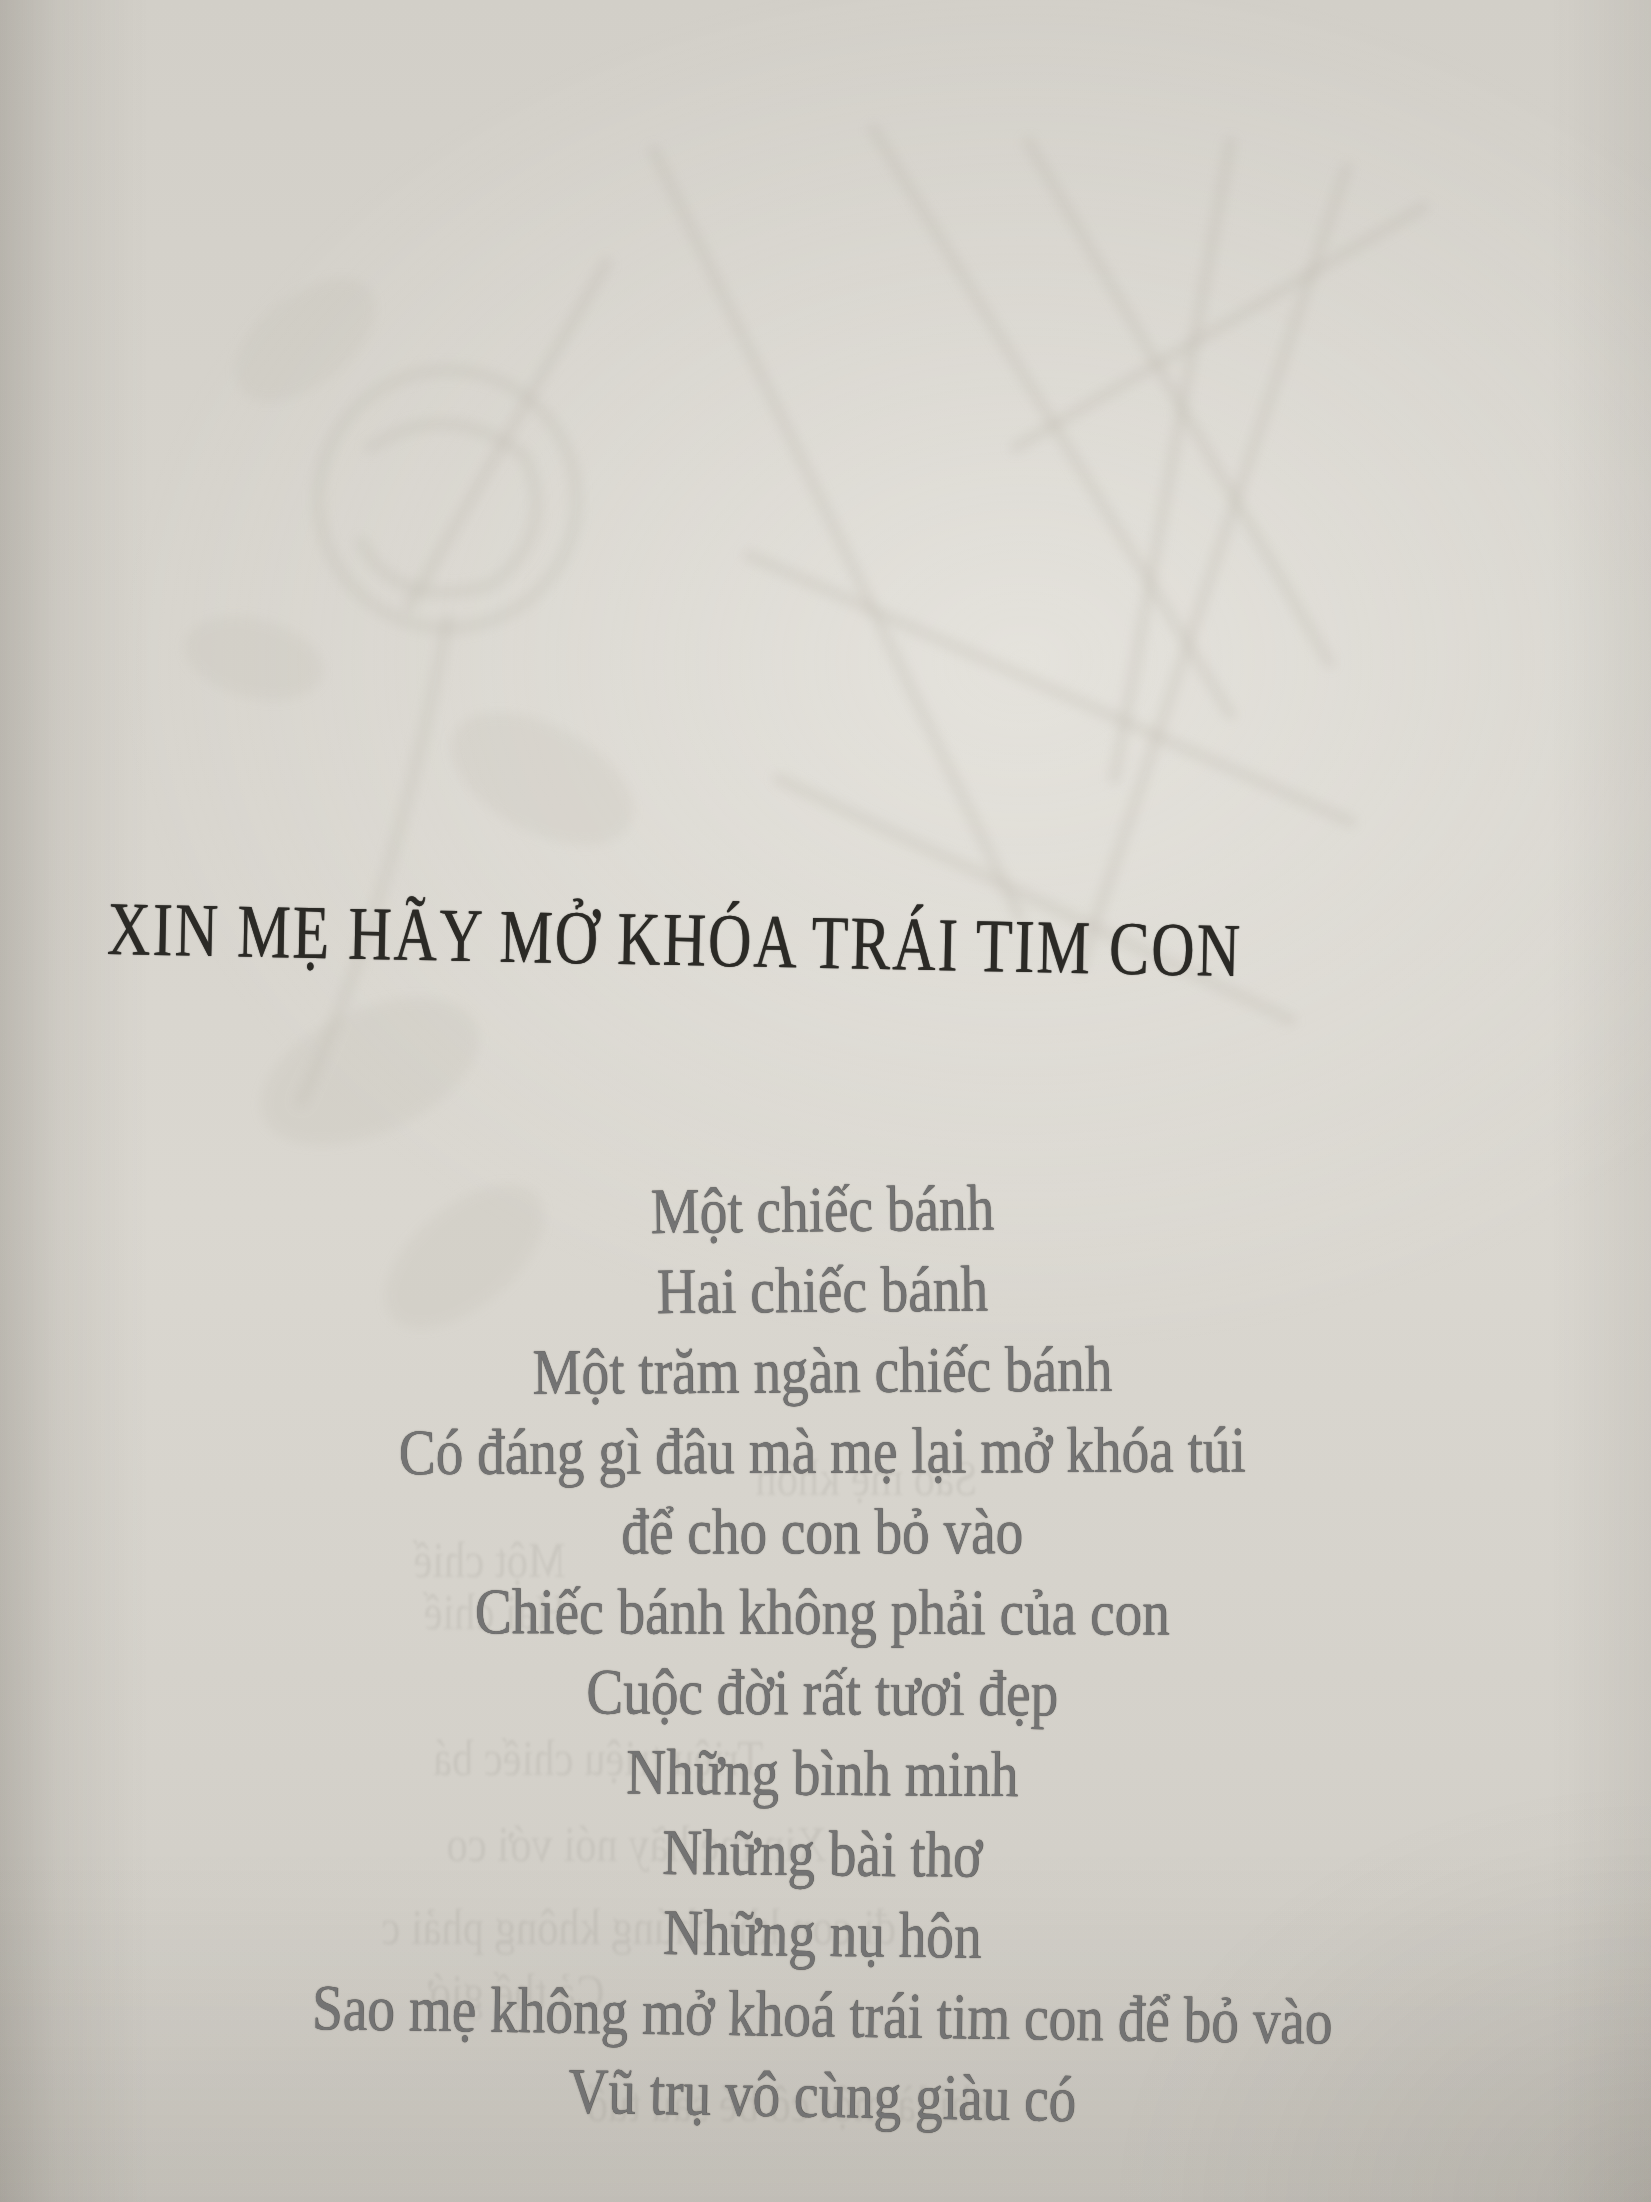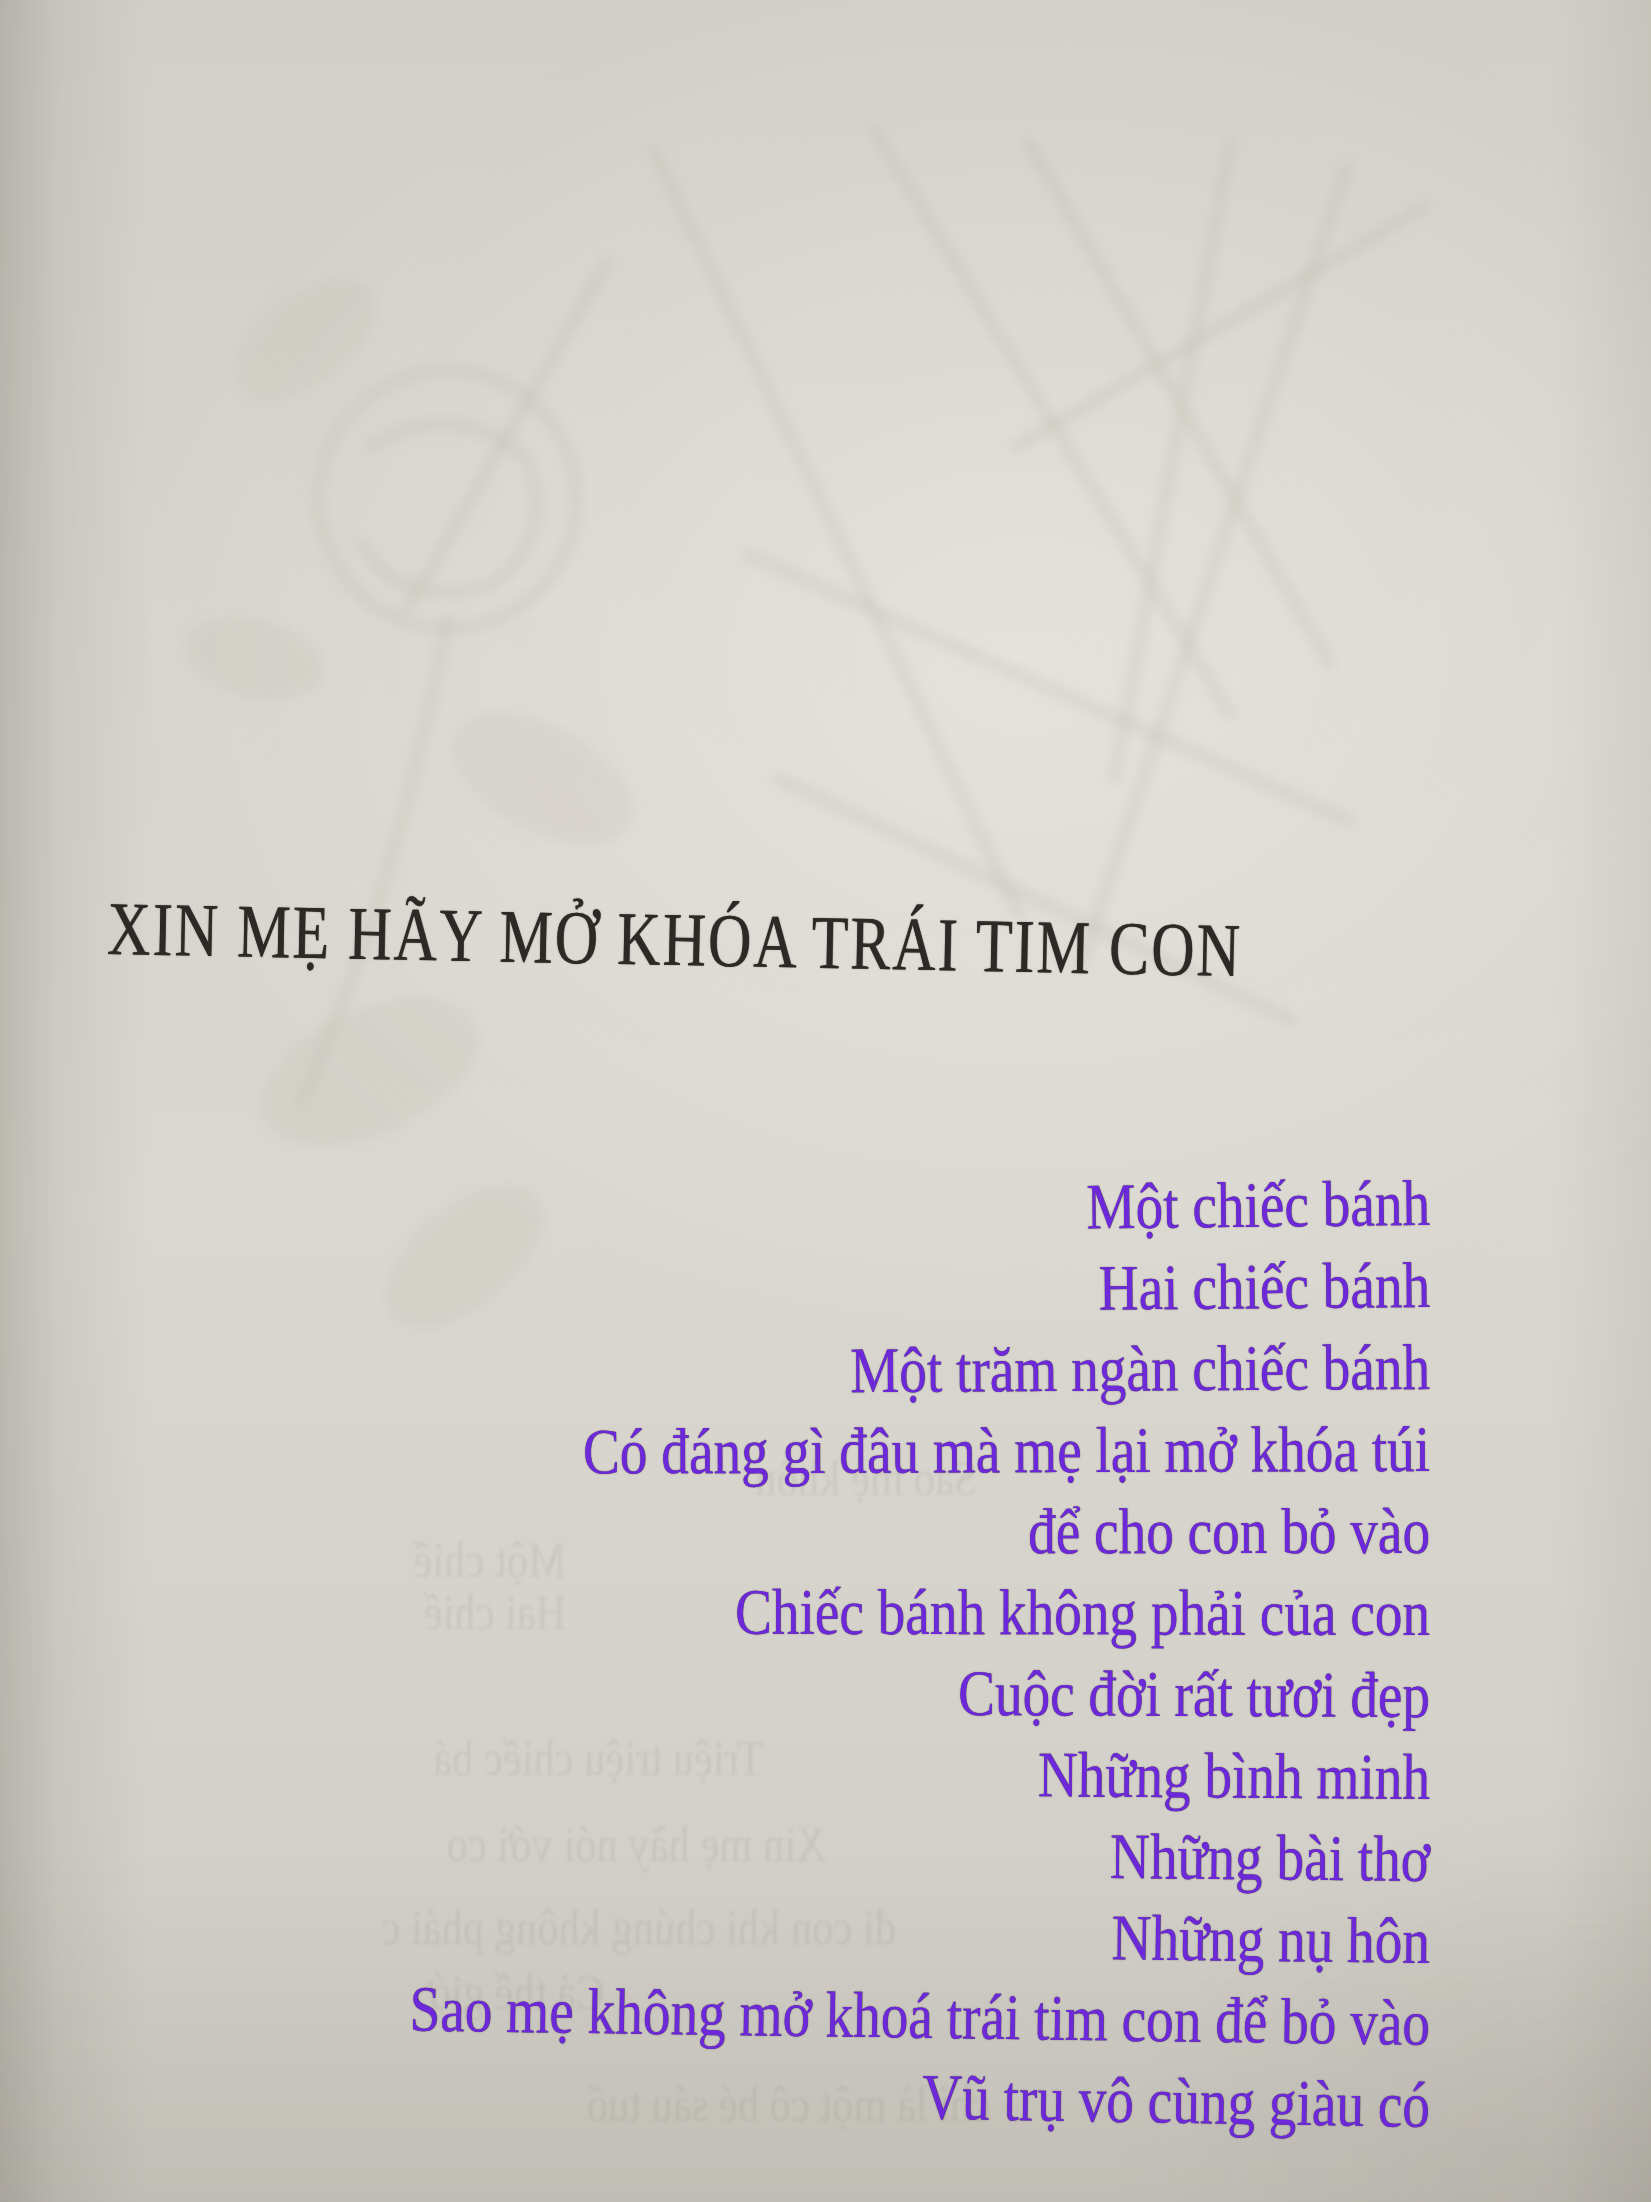--- a/index.html
+++ b/index.html
@@ -26,21 +26,21 @@
   }
   .title{
     position:absolute;left:108px;top:890px;margin:0;
     font-size:76px;font-weight:normal;line-height:1;
     letter-spacing:2.6px;white-space:nowrap;color:#2b2a26;
     transform:rotate(1.12deg) scaleX(0.79);transform-origin:0 0;
     text-shadow:0 0 1.4px rgba(40,38,34,0.75), 0.5px 0 0 rgba(40,38,34,0.55);
   }
   .poem{
     position:absolute;left:0;right:222px;top:1162px;
-    text-align:right;color:#6d28d9;
+    text-align:center;color:#737373;
   }
   .poem-line{
     font-size:65px;line-height:82px;white-space:nowrap;
     transform:scaleX(0.85);transform-origin:100% 50%;
     text-shadow:0 0 1.4px rgba(46,44,40,0.70), 0.4px 0 0 rgba(46,44,40,0.50);
   }
 </style>
 </head>
 <body>
 

